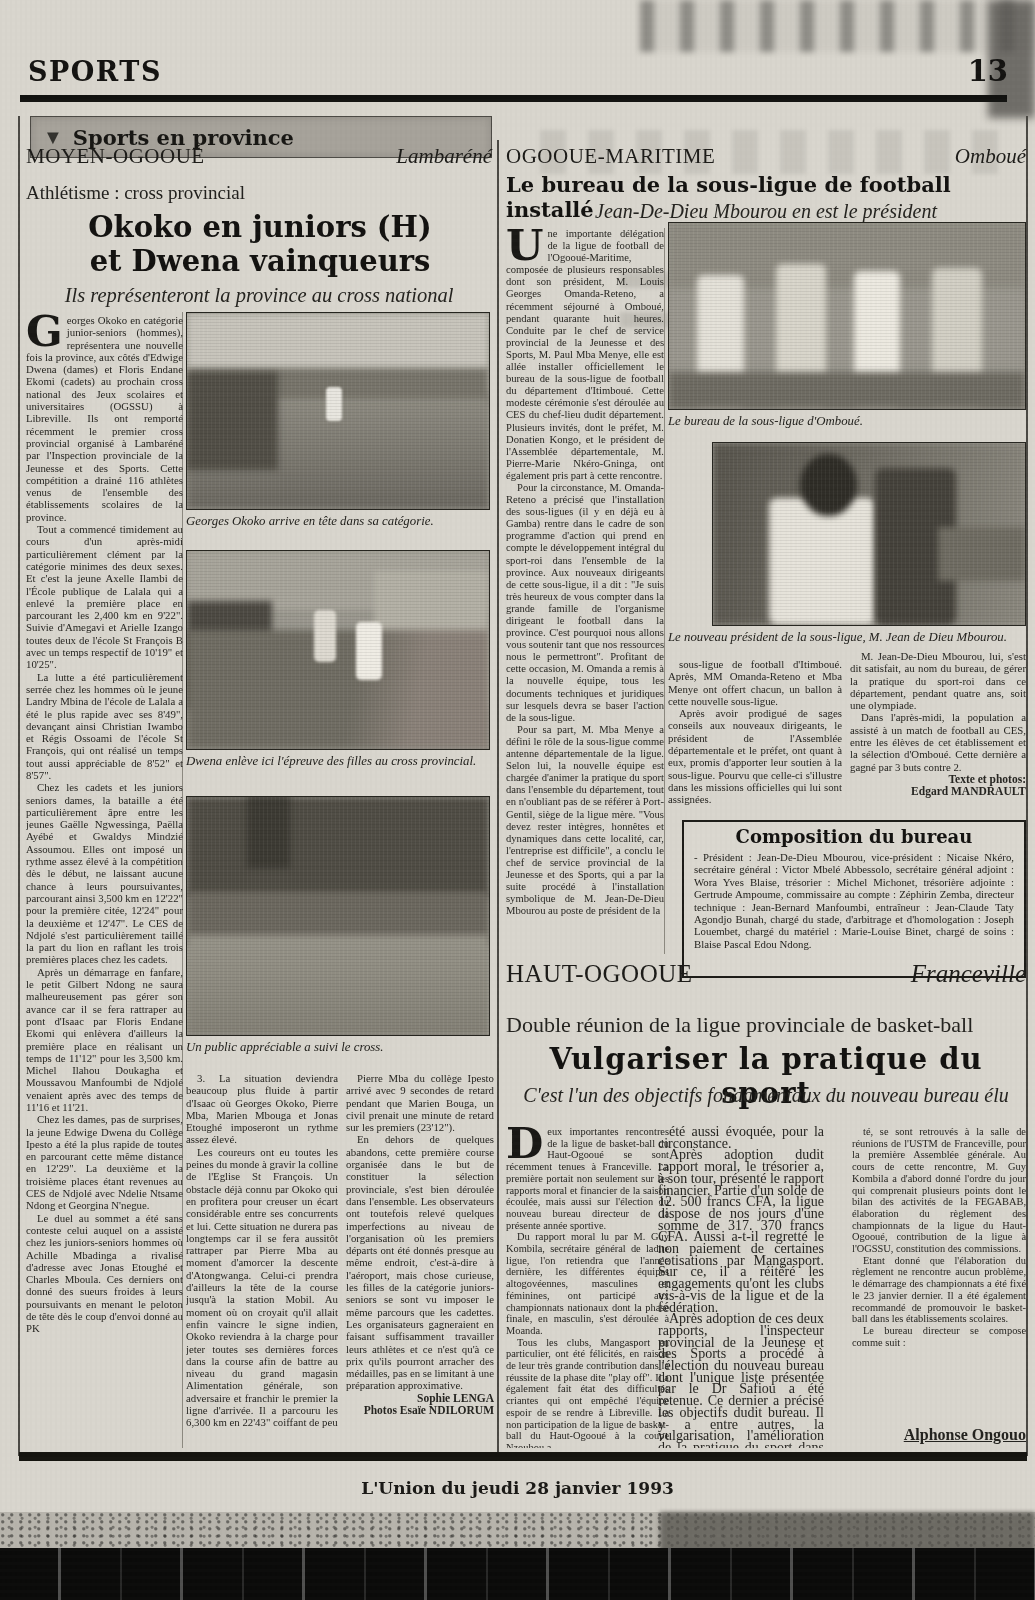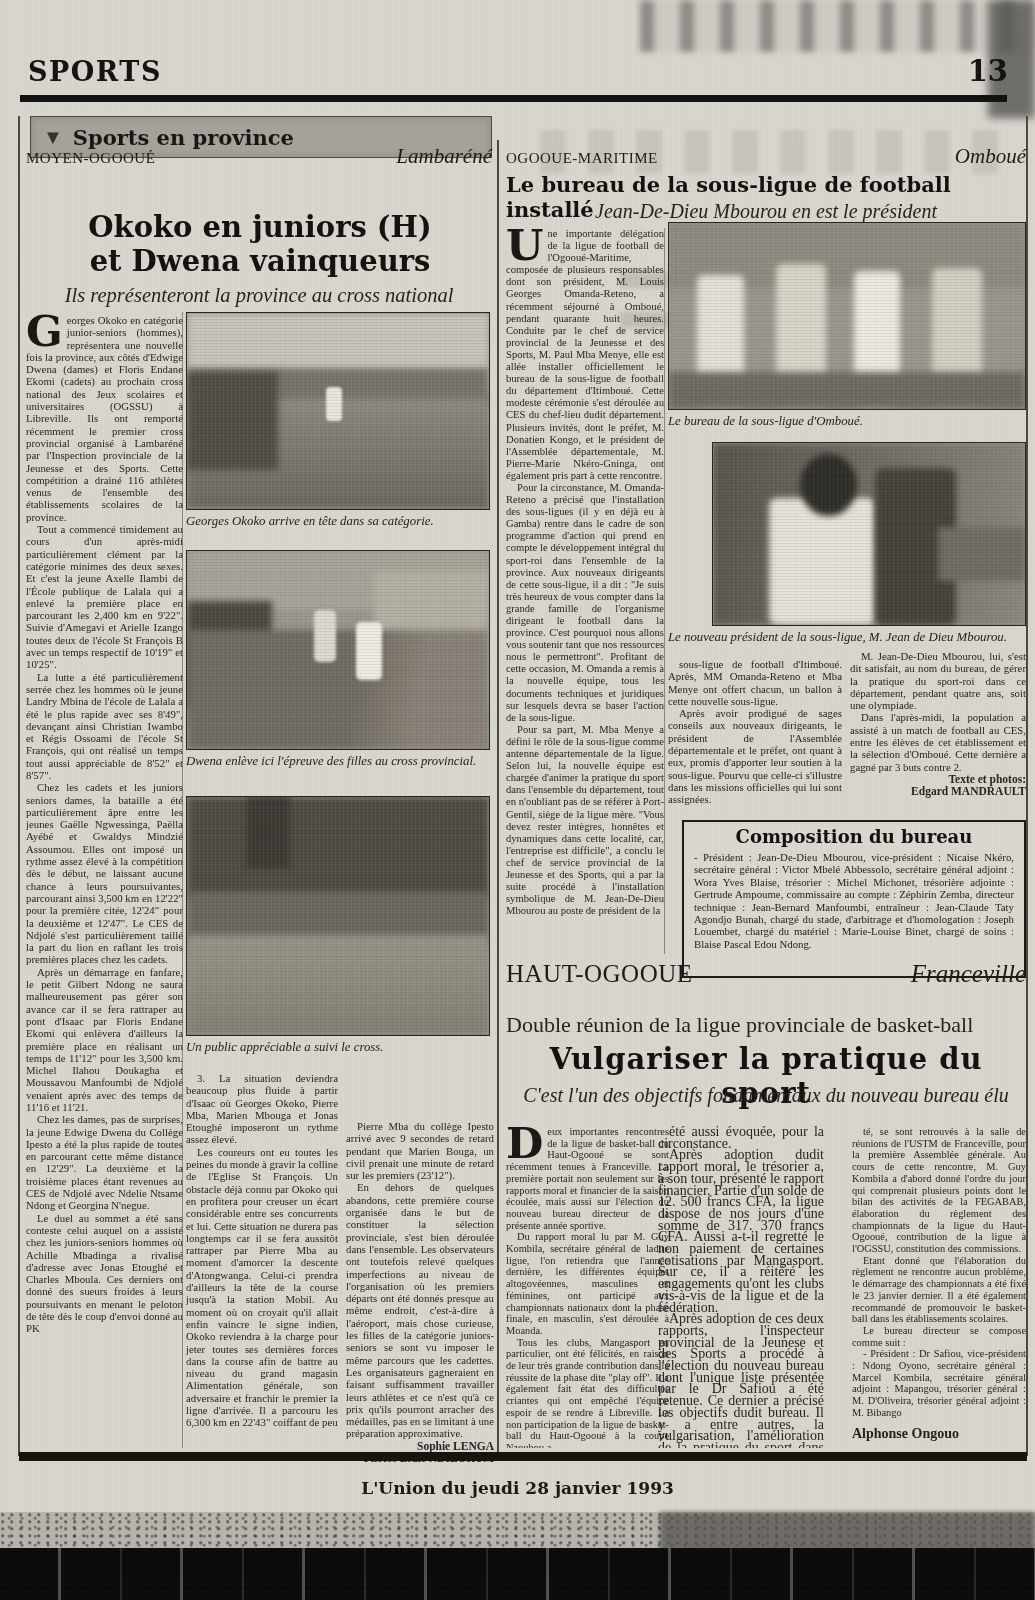--- a/index.html
+++ b/index.html
@@ -29,21 +29,21 @@
   
   .vrule{background:#4a4843;width:2px;}
   .v-left{left:18px;top:116px;height:1340px;}
   .v-mid{left:497px;top:140px;height:1314px;}
   .v-right{left:1026px;top:116px;height:1340px;}
   .v-a1{left:182px;top:312px;height:1136px;width:1px;background:#8b887f;}
   .v-a2{left:664px;top:228px;height:726px;width:1px;background:#8b887f;}
 
   
   .region-row{display:flex;justify-content:space-between;align-items:baseline;}
-  .region{font-size:15px;letter-spacing:.5px;color:#1c1b18;}
+  .region{font-size:21px;letter-spacing:.5px;color:#1c1b18;}
   .place{font-style:italic;font-size:21px;color:#1c1b18;}
   .rr1{left:26px;top:144px;width:466px;}
   .rr2{left:506px;top:144px;width:520px;}
   .rr3{left:506px;top:960px;width:520px;gap:28px;}
   .rr3 .region{font-size:25px;}
   .rr3 .place{font-size:25px;}
 
   
   .a1-kicker{left:26px;top:182px;width:340px;font-size:19px;color:#22211e;}
   .a1-headline{left:30px;top:210px;width:460px;text-align:center;font-family:"DejaVu Serif",serif;
@@ -59,28 +59,28 @@
 
   
   .col{text-align:justify;overflow:hidden;font-size:10.8px;line-height:12.3px;color:#262521;}
   .col p{margin:0;text-indent:11px;}
   .col p.lead{text-indent:0;}
   .dropcap{float:left;font-family:"DejaVu Serif",serif;font-weight:bold;font-size:43px;
         line-height:33px;padding:1px 4px 0 0;color:#191815;}
   .byline{font-weight:bold;text-indent:0 !important;text-align:right;font-size:11.5px;}
   .a1c1{left:26px;top:314px;width:157px;height:1134px;}
   .a1c2{left:186px;top:1072px;width:152px;height:374px;}
-  .a1c3{left:346px;top:1072px;width:148px;height:374px;margin-top:48px;}
+  .a1c3{left:346px;top:1072px;width:148px;height:374px;}
   .a2c1{left:506px;top:228px;width:158px;height:724px;font-size:10.6px;line-height:12.1px;}
   .a2ca{left:668px;top:658px;width:174px;height:156px;}
   .a2cb{left:850px;top:650px;width:176px;height:164px;}
   .a3c1{left:506px;top:1126px;width:163px;height:322px;font-size:10.4px;line-height:11.7px;}
   .a3c2{left:658px;top:1126px;width:166px;height:322px;font-size:14px;line-height:11.7px;}
   .a3c3{left:852px;top:1126px;width:174px;height:298px;font-size:10.4px;line-height:11.7px;}
-  .a3-byline{left:852px;top:1426px;width:174px;text-align:left;font-weight:bold;font-size:14px;}
+  .a3-byline{left:852px;top:1426px;width:174px;text-align:right;font-weight:bold;font-size:16px;text-decoration:underline;}
 
   
   .photo{background:#9a978e;border:1px solid #26251f;box-sizing:border-box;overflow:hidden;}
   .photo::after{content:"";position:absolute;inset:0;
         background:repeating-linear-gradient(0deg,rgba(0,0,0,.07) 0 1px,transparent 1px 3px),
                    repeating-linear-gradient(90deg,rgba(255,255,255,.05) 0 1px,transparent 1px 4px);}
   .ph{position:absolute;filter:blur(3px);}
   .ph1{left:186px;top:312px;width:304px;height:198px;}
   .ph2{left:186px;top:550px;width:304px;height:200px;}
   .ph3{left:186px;top:796px;width:304px;height:240px;}
@@ -144,20 +144,21 @@
   <div class="abs vrule v-left"></div>
   <div class="abs vrule v-mid"></div>
   <div class="abs vrule v-right"></div>
   <div class="abs v-a1"></div>
   <div class="abs v-a2"></div>
 
   <div class="abs region-row rr1">
     <span class="region">MOYEN-OGOOUÉ</span>
     <span class="place">Lambaréné</span>
   </div>
+  <div class="abs a1-kicker">Athlétisme : cross provincial</div>
   <div class="abs a1-headline">Okoko en juniors (H)
 et Dwena vainqueurs</div>
   <div class="abs a1-subhead">Ils représenteront la province au cross national</div>
 
   <div class="abs col a1c1">
     <p class="lead"><span class="dropcap">G</span><span>eorges Okoko en catégorie junior-seniors (hommes), représentera une nouvelle fois la province, aux côtés d'Edwige Dwena (dames) et Floris Endane Ekomi (cadets) au prochain cross national des Jeux scolaires et universitaires (OGSSU) à Libreville. Ils ont remporté récemment le premier cross provincial organisé à Lambaréné par l'Inspection provinciale de la Jeunesse et des Sports. Cette compétition a drainé 116 athlètes venus de l'ensemble des établissements scolaires de la province.</span></p>
     <div>
         <p>Tout a commencé timidement au cours d'un après-midi particulièrement clément par la catégorie minimes des deux sexes. Et c'est la jeune Axelle Ilambi de l'École publique de Lalala qui a enlevé la première place en parcourant les 2,400 km en 9'22". Suivie d'Amegavi et Arielle Izango toutes deux de l'école St François B avec un temps respectif de 10'19" et 10'25".</p>
         <p>La lutte a été particulièrement serrée chez les hommes où le jeune Landry Mbina de l'école de Lalala a été le plus rapide avec ses 8'49", devançant ainsi Christian Iwambo et Régis Ossoami de l'école St François, qui ont réalisé un temps tout aussi appréciable de 8'52" et 8'57".</p>
         <p>Chez les cadets et les juniors seniors dames, la bataille a été particulièrement âpre entre les jeunes Gaëlle Ngwessinga, Paëlla Ayébé et Gwaldys Mindzié Assoumou. Elles ont imposé un rythme assez élevé à la compétition dès le début, ne laissant aucune chance à leurs poursuivantes, parcourant ainsi 3,500 km en 12'22" pour la première citée, 12'24" pour la deuxième et 12'47". Le CES de Ndjolé s'est particulièrement taillé la part du lion en raflant les trois premières places chez les cadets.</p>
@@ -284,21 +285,20 @@
         <p>Après adoption dudit rapport moral, le trésorier a, à son tour, présenté le rapport financier. Partie d'un solde de 12. 500 francs CFA, la ligue dispose de nos jours d'une somme de 317. 370 francs CFA. Aussi a-t-il regretté le non paiement de certaines cotisations par Mangasport. Sur ce, il a réitéré les engagements qu'ont les clubs vis-à-vis de la ligue et de la fédération.</p>
         <p>Après adoption de ces deux rapports, l'inspecteur provincial de la Jeunese et des Sports a procédé à l'élection du nouveau bureau dont l'unique liste présentée par le Dr Safiou a été retenue. Ce dernier a précisé les objectifs dudit bureau. Il y a entre autres, la vulgarisation, l'amélioration de la pratique du sport dans toute la province et l'élargissement du championnat par la création d'une division 2 masculine.</p>
         <p>Ensuite, dirigeants de clubs, l'inspecteur et le nouveau comi-</p>
       </div>
   </div>
   <div class="abs col a3c3">
     <div>
         <p>té, se sont retrouvés à la salle de réunions de l'USTM de Franceville, pour la première Assemblée générale. Au cours de cette rencontre, M. Guy Kombila a d'abord donné l'ordre du jour qui comprenait plusieurs points dont le bilan des activités de la FEGABAB, élaboration du règlement des championnats de la ligue du Haut-Ogooué, contribution de la ligue à l'OGSSU, constitution des commissions.</p>
         <p>Etant donné que l'élaboration du règlement ne rencontre aucun problème, le démarrage des championnats a été fixé le 23 janvier dernier. Il a été également recommandé de promouvoir le basket-ball dans les établissements scolaires.</p>
         <p>Le bureau directeur se compose comme suit :</p>
-        <p>- Président : Dr Safiou, vice-président : Ndong Oyono, secrétaire général : Marcel Kombila, secrétaire général adjoint : Mapangou, trésorier général : M. D'Oliveira, trésorier général adjoint : M. Bibango</p>
       </div>
   </div>
   <div class="abs a3-byline">Alphonse Ongouo</div>
 
   <div class="abs bottom-rule"></div>
   <div class="abs footer">L'Union du jeudi 28 janvier 1993</div>
 
   <div class="abs bottom-noise"></div>
   <div class="abs bottom-noise-dark"></div>
   <div class="abs bottom-black"></div>

